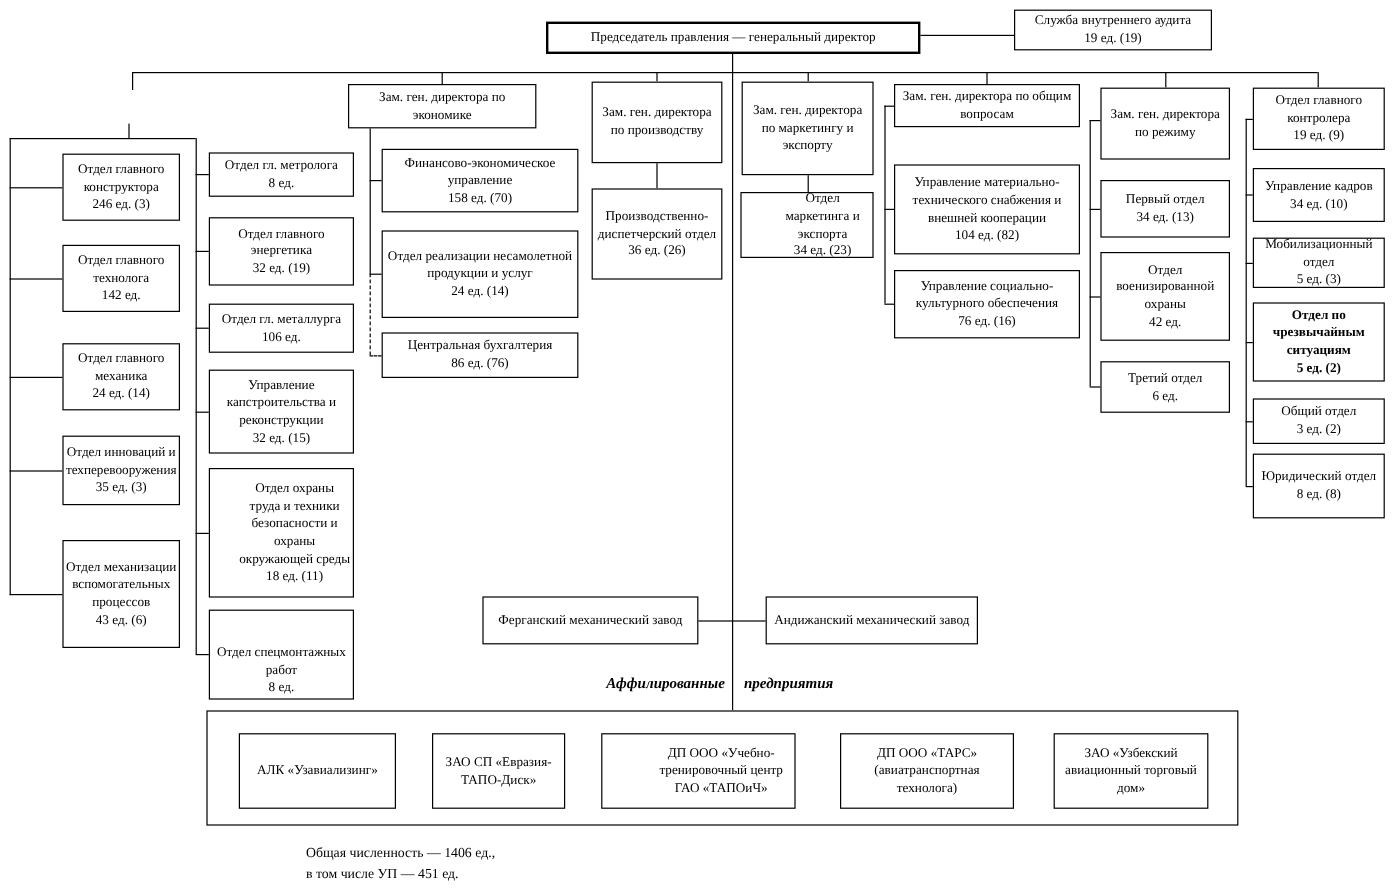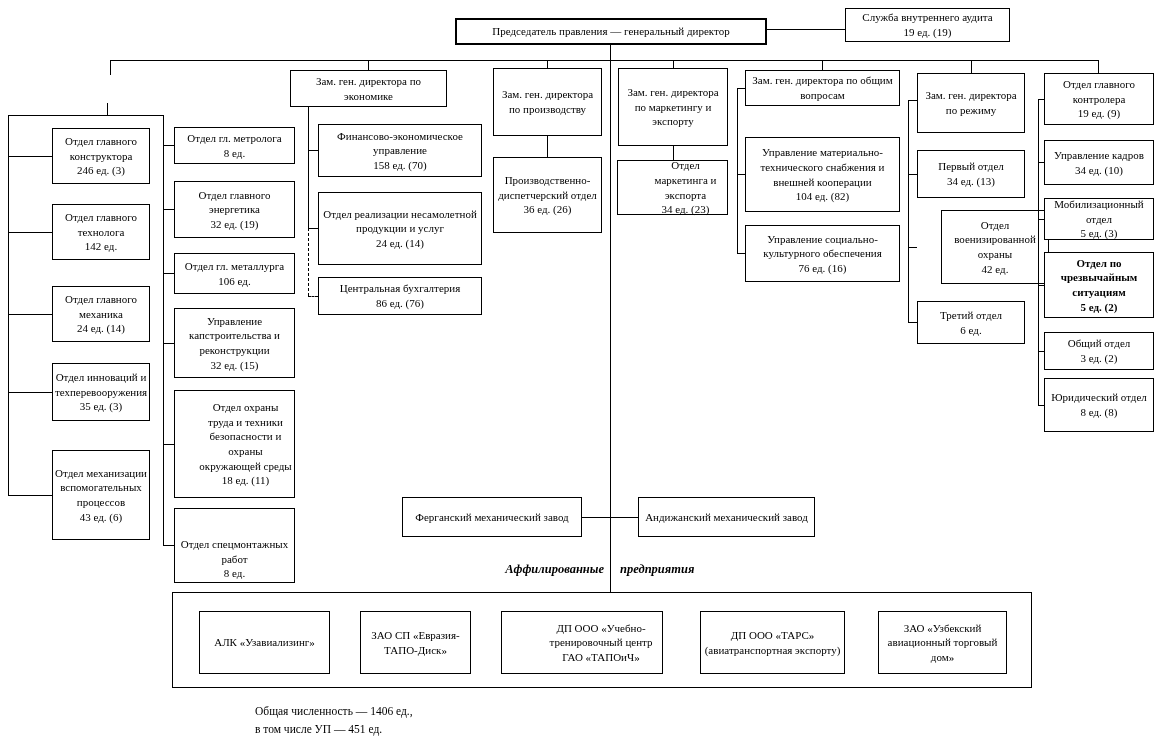--- a/index.html
+++ b/index.html
@@ -172,21 +172,21 @@
 
   <div class="box" style="left:917px;top:73px;width:108px;height:60px;">
       <span>Зам. ген. директора по режиму</span>
     </div>
   <div class="vline" style="left:908px;top:100px;height:222px;"></div>
   <div class="hline" style="left:908px;top:100px;width:9px;"></div>
   <div class="box" style="left:917px;top:150px;width:108px;height:48px;">
       <span>Первый отдел</span>
       <span class="count">34 ед. (13)</span>
     </div>
-  <div class="box" style="left:917px;top:210px;width:108px;height:74px;margin-left:24px;">
+  <div class="box" style="left:917px;top:210px;width:108px;height:74px;">
       <span>Отдел военизированной охраны</span>
       <span class="count">42 ед.</span>
     </div>
   <div class="box" style="left:917px;top:301px;width:108px;height:43px;">
       <span>Третий отдел</span>
       <span class="count">6 ед.</span>
     </div>
   <div class="hline" style="left:908px;top:174px;width:9px;"></div>
   <div class="hline" style="left:908px;top:247px;width:9px;"></div>
   <div class="hline" style="left:908px;top:322px;width:9px;"></div>
@@ -238,21 +238,21 @@
   <div class="box" style="left:199px;top:611px;width:131px;height:63px;">
       <span>АЛК «Узавиализинг»</span>
     </div>
   <div class="box" style="left:360px;top:611px;width:111px;height:63px;">
       <span>ЗАО СП «Евразия-ТАПО-Диск»</span>
     </div>
   <div class="box" style="left:501px;top:611px;width:162px;height:63px;padding-left:40px;">
       <span>ДП ООО «Учебно-тренировочный центр ГАО «ТАПОиЧ»</span>
     </div>
   <div class="box" style="left:700px;top:611px;width:145px;height:63px;">
-      <span>ДП ООО «ТАРС» (авиатранспортная экспорту)</span>
+      <span>ДП ООО «ТАРС» (авиатранспортная технолога)</span>
     </div>
   <div class="box" style="left:878px;top:611px;width:129px;height:63px;">
       <span>ЗАО «Узбекский авиационный торговый дом»</span>
     </div>
 
   <div class="footer-note" style="left:255px;top:702px;">
     <div>Общая численность — 1406 ед.,</div>
     <div>в том числе УП — 451 ед.</div>
   </div>
 

